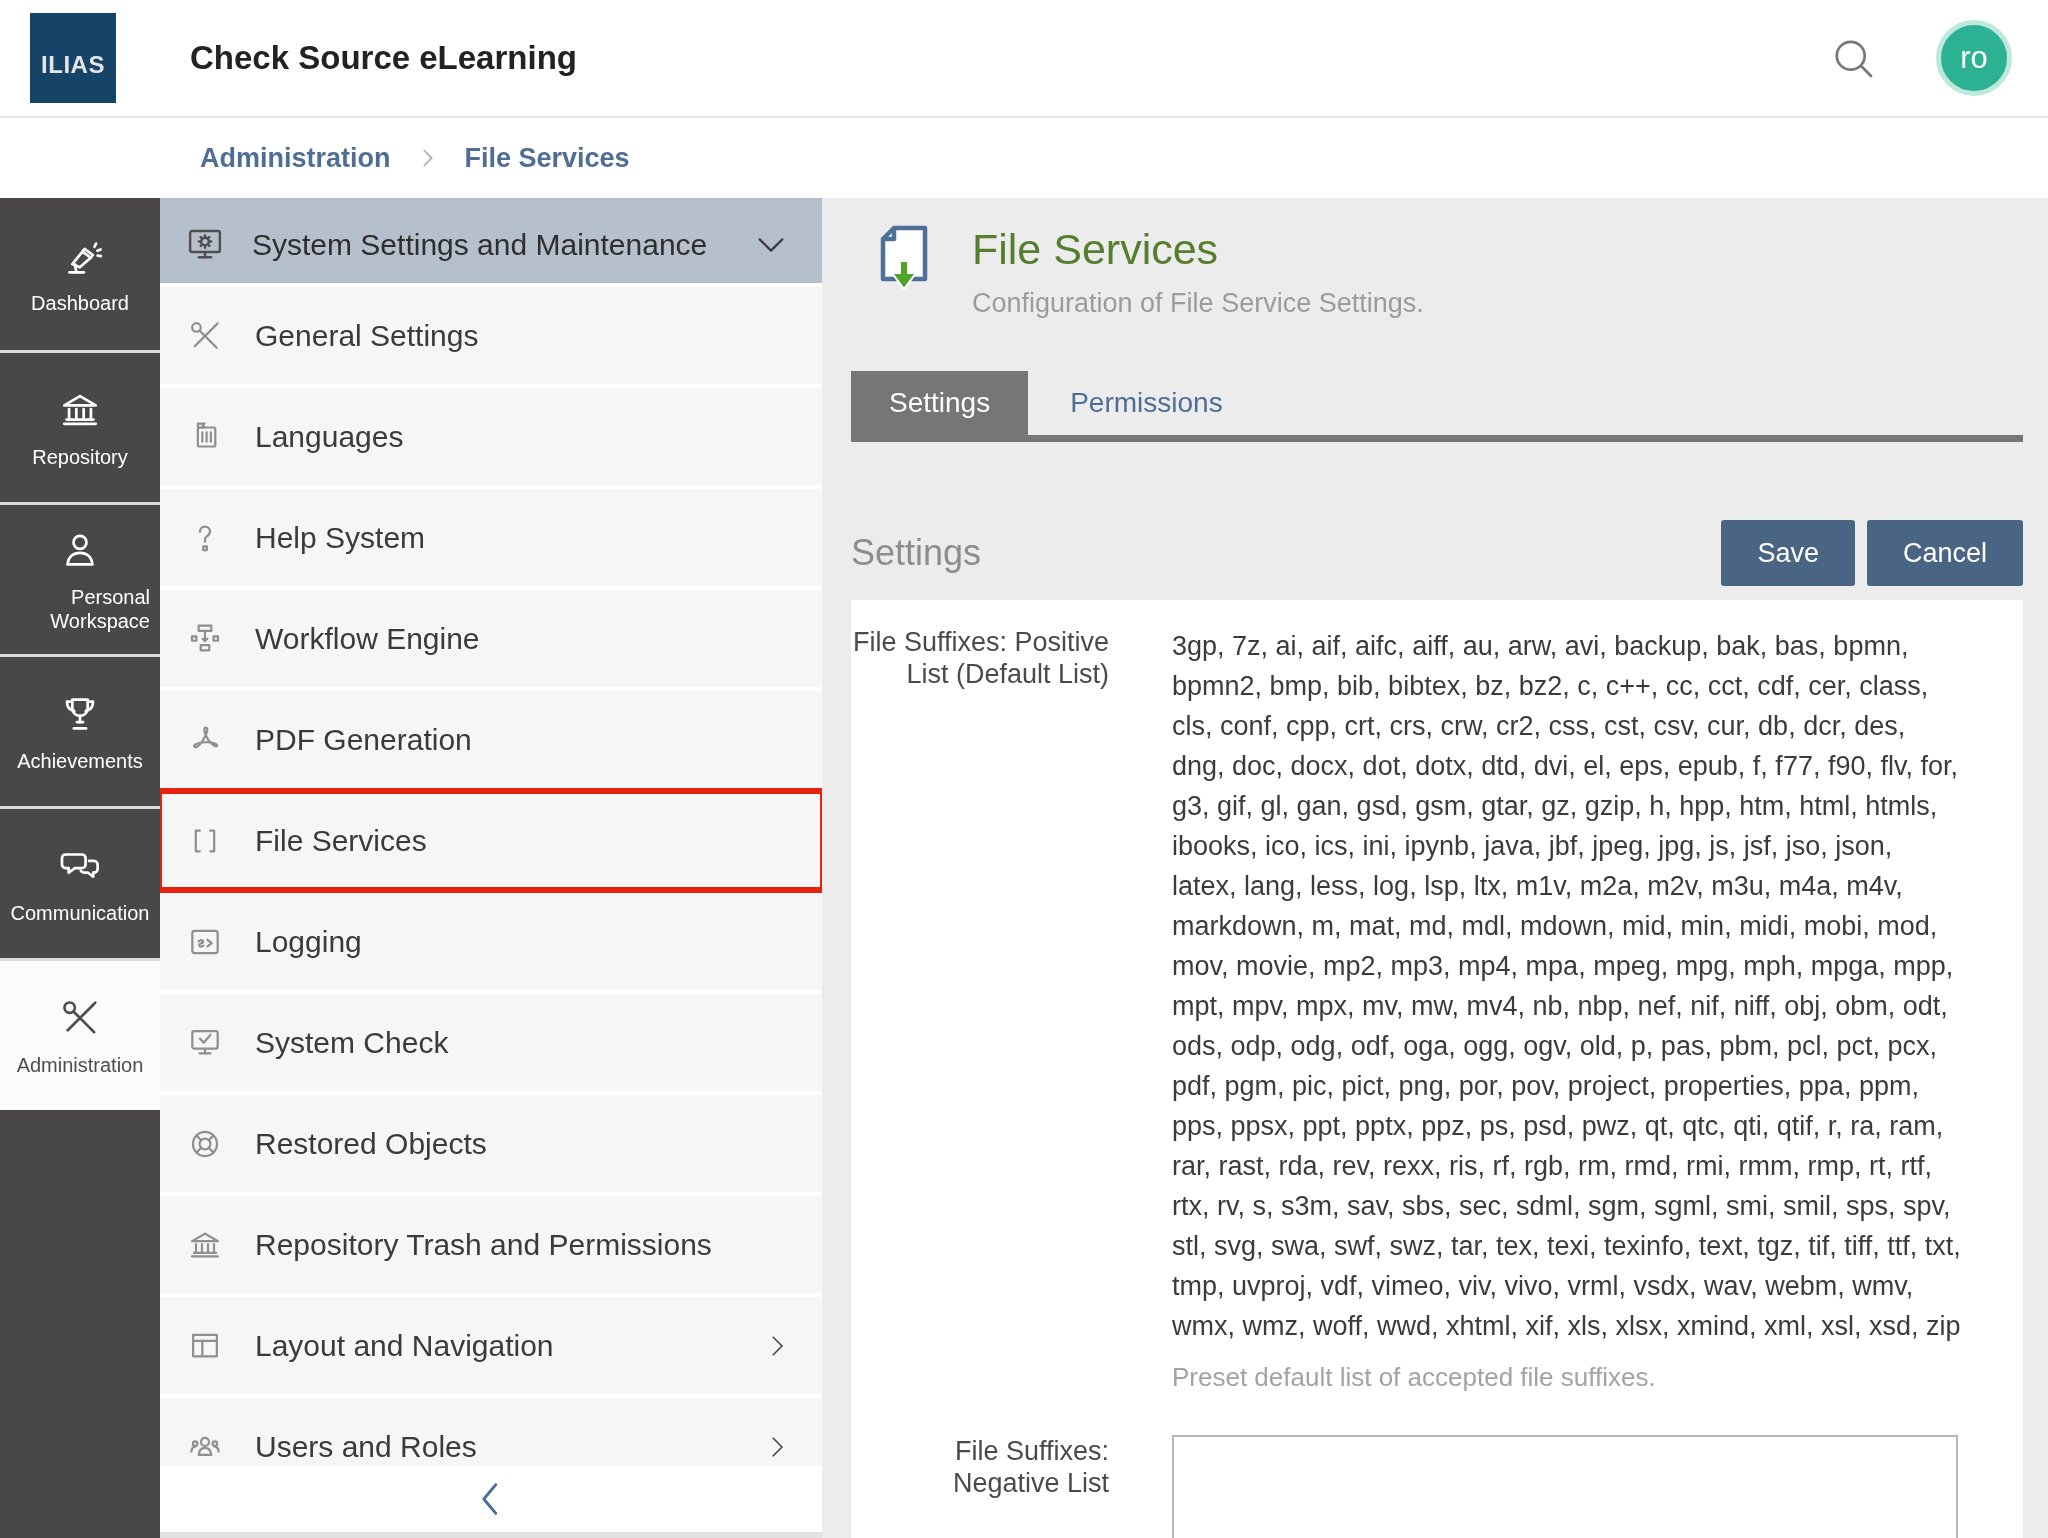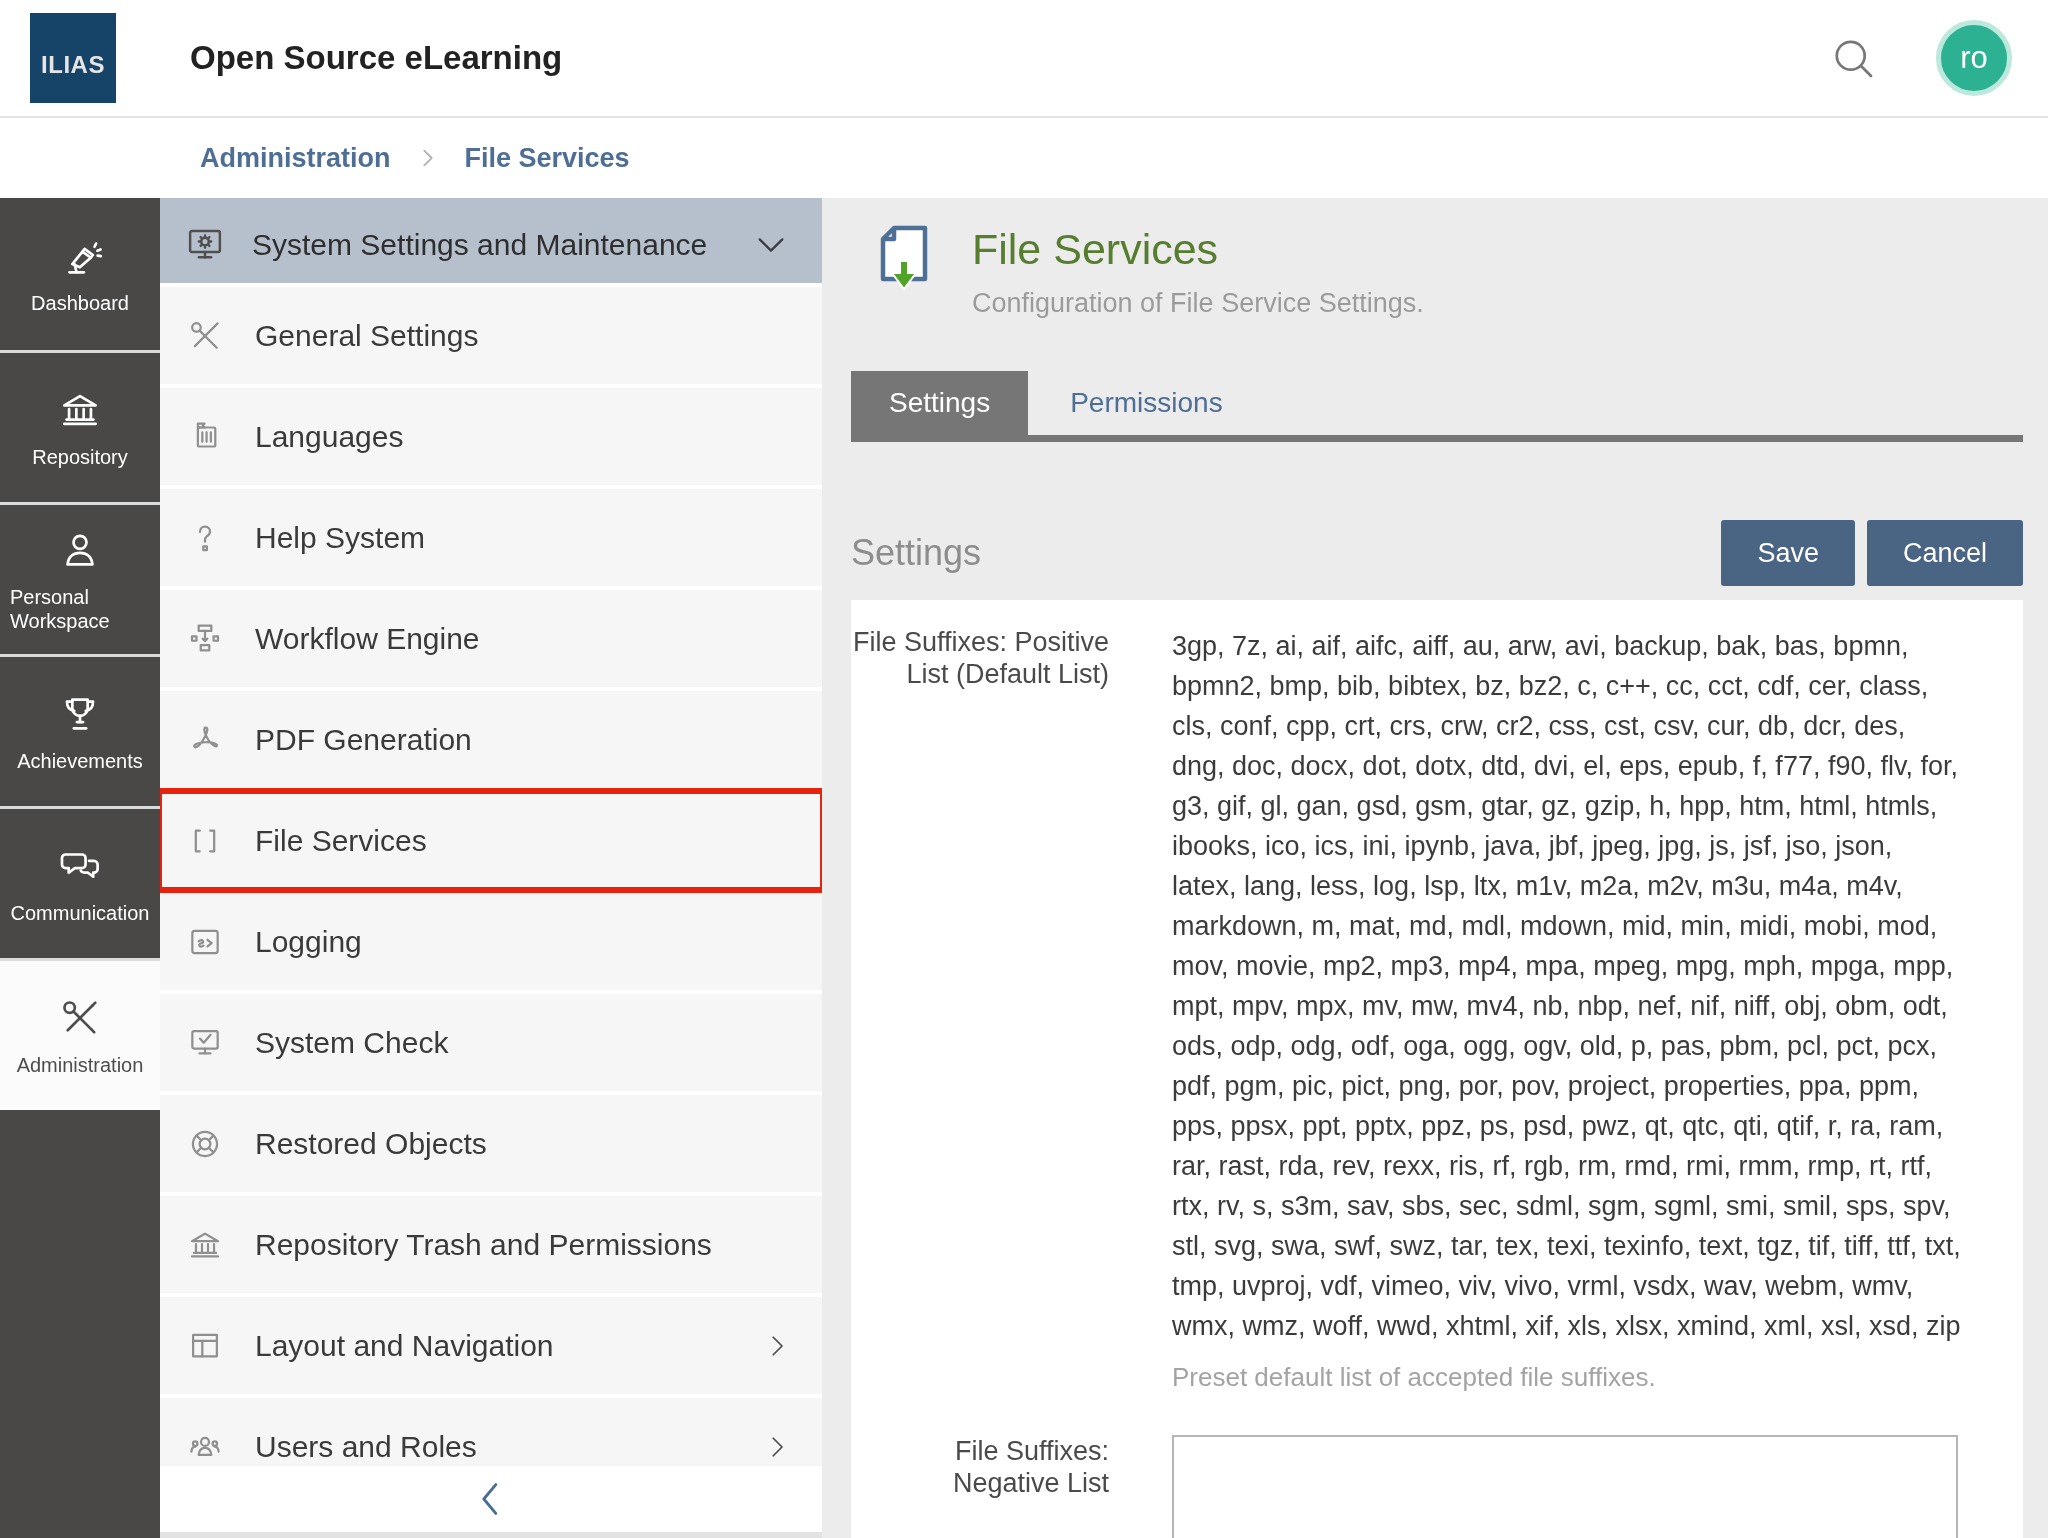--- a/index.html
+++ b/index.html
@@ -28,21 +28,21 @@
 
   
   .frame { display:flex; height:1340px; }
 
   
   .rail { width:160px; background:#494847; flex:none; }
   .rail-item { height:152px; display:flex; flex-direction:column; align-items:center;
     justify-content:center; gap:12px; color:#fff; cursor:pointer; border-top:3px solid #dadada; }
   .rail-item:first-child { border-top:none; }
   .rail-item .icon svg { width:46px; height:46px; }
-  .rail-label { font-size:20px; line-height:24px; text-align:left; max-width:140px; }
+  .rail-label { font-size:20px; line-height:24px; text-align:right; max-width:140px; }
   .rail-item.active { background:#fbfbfb; color:#4d4d4d; }
 
   
   .menu { width:662px; flex:none; position:relative; background:#fff; overflow:hidden; }
   .menu-header { height:85px; background:#b6c0cd; display:flex; align-items:center;
     padding:8px 34px 0 24px; cursor:pointer; }
   .menu-header .icon { color:#4f4f4f; }
   .menu-header .icon svg { width:42px; height:42px; }
   .menu-header-label { font-size:30px; color:#2e2e2e; margin-left:26px; flex:1; }
   .menu-header .chev { color:#3c3c3c; }
@@ -89,21 +89,21 @@
   .icon { display:inline-flex; }
   svg { display:block; }
 </style>
 </head>
 <body>
 
 <div class="topbar">
   <div class="logo">
     <span>ILIAS</span>
   </div>
-  <div class="brand">Open Source eLearning</div>
+  <div class="brand">Check Source eLearning</div>
   <div class="topbar-right">
     <span class="search-btn">
       <svg viewBox="0 0 24 24" fill="none" stroke="currentColor" stroke-width="1.2" stroke-linecap="round">
         <circle cx="11" cy="11" r="6.2"></circle>
           <path d="M15.7 15.7l4.3 4.3"></path>
         </svg>
     </span>
     <div class="avatar">
       <span>ro</span>
     </div>

